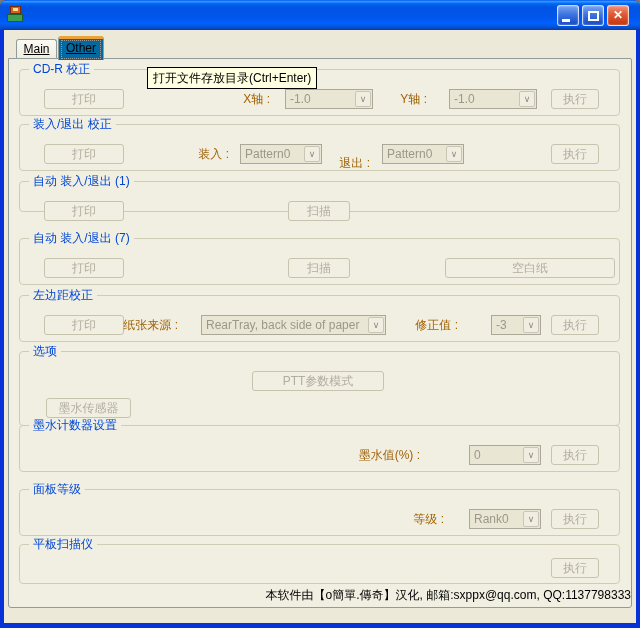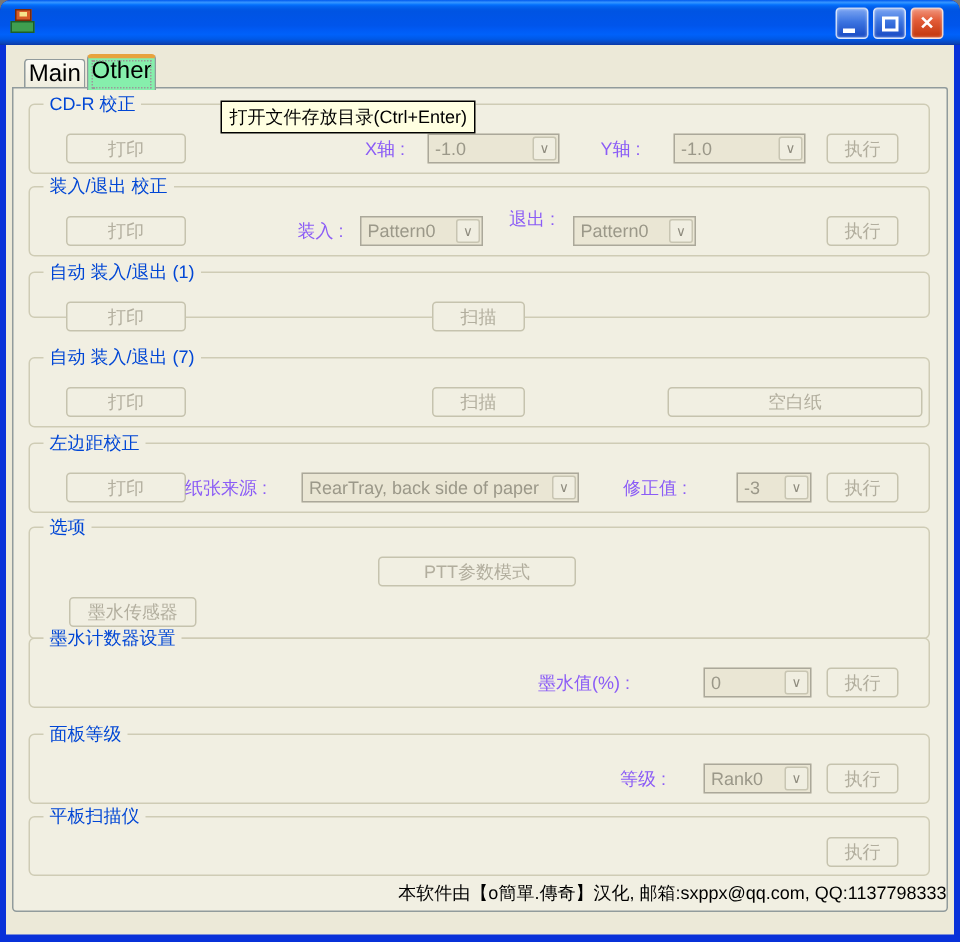--- a/index.html
+++ b/index.html
@@ -36,24 +36,24 @@
   }
   .client {
     position:absolute; top:30px; left:4px; right:4px; bottom:5px;
     background:#ECE9D8;
   }
   
   .tab {
     position:absolute; height:20px; top:9px;
     background:linear-gradient(to bottom,#FBFAF4,#EFEDDD);
     border:1px solid #919B9C; border-bottom:none; border-radius:3px 3px 0 0;
-    font-size:16px; color:#000; text-align:center; line-height:19px; z-index:1;
+    font-size:12px; color:#000; text-align:center; line-height:19px; z-index:1;text-decoration:underline;
   }
   .tab.active {
-    top:6px; height:24px; background:#86efac; z-index:3;
+    top:6px; height:24px; background:#0369a1; z-index:3;
     border-top:3px solid #E8A33D; line-height:18px;
   }
   .tab.active .focusrect { position:absolute; left:2px; right:2px; top:1px; bottom:1px; border:1px dotted #9a9a9a; }
   .tabpage {
     position:absolute; left:4px; top:28px; width:624px; height:550px;
     background:#F1EFE2; border:1px solid #919B9C; border-radius:0 2px 3px 3px; z-index:2;
   }
   
   .group {
     position:absolute; left:10px; width:601px;
@@ -62,21 +62,21 @@
   .gtitle {
     position:absolute; top:-8px; left:9px; padding:0 4px; background:#F1EFE2;
     color:#0046D5; font-size:12px; line-height:15px; white-space:nowrap;
   }
   .btn {
     position:absolute; height:20px; background:#F1EFE2;
     border:1px solid #C6C3AE; border-radius:3px;
     color:#B2AE9E; font-size:12px; text-align:center; line-height:18px; cursor:default;
     font-family:"Liberation Sans", sans-serif;
   }
-  .lbl { position:absolute; height:20px; line-height:20px; font-size:12px; color:#8b5cf6; text-align:right; white-space:nowrap; }
+  .lbl { position:absolute; height:20px; line-height:20px; font-size:12px; color:#a16207; text-align:right; white-space:nowrap; }
   .combo {
     position:absolute; height:20px; background:#EAE6D4;
     border:1px solid #ABA89A; color:#9B9889; font-size:12px; line-height:18px;
     padding-left:4px; white-space:nowrap; overflow:hidden;
   }
   .combo .arrow {
     position:absolute; right:1px; top:1px; bottom:1px; width:16px;
     background:#F0EEE1; border:1px solid #C8C5B2; border-radius:2px;
     color:#8E8B7E; font-size:9px; line-height:15px; text-align:center;
   }
@@ -140,21 +140,21 @@
       </div>
 
       <div class="group" style="top:65px; height:47px">
         <span class="gtitle">装入/退出 校正</span>
         <div class="btn" style="left:24px; top:19px; width:80px">打印</div>
         <div class="lbl" style="left:145px; top:19px; width:64px">装入 :</div>
         <div class="combo" style="left:220px; top:19px; width:82px">
           <span>Pattern0</span>
           <span class="arrow">∨</span>
         </div>
-        <div class="lbl" style="left:292px; top:11px; width:58px">退出 :</div>
+        <div class="lbl" style="left:292px; top:28px; width:58px">退出 :</div>
         <div class="combo" style="left:362px; top:19px; width:82px">
           <span>Pattern0</span>
           <span class="arrow">∨</span>
         </div>
         <div class="btn" style="left:531px; top:19px; width:48px">执行</div>
       </div>
 
       <div class="group" style="top:122px; height:31px">
         <span class="gtitle">自动 装入/退出 (1)</span>
         <div class="btn" style="left:24px; top:19px; width:80px">打印</div>

